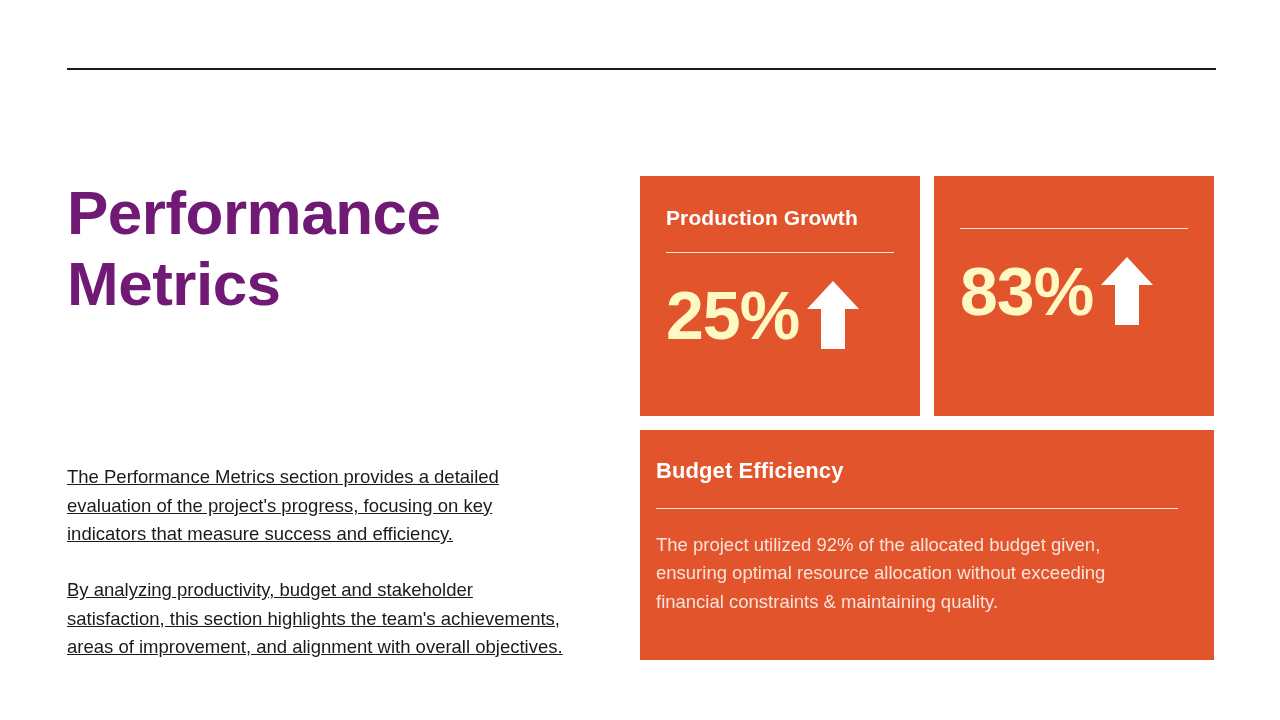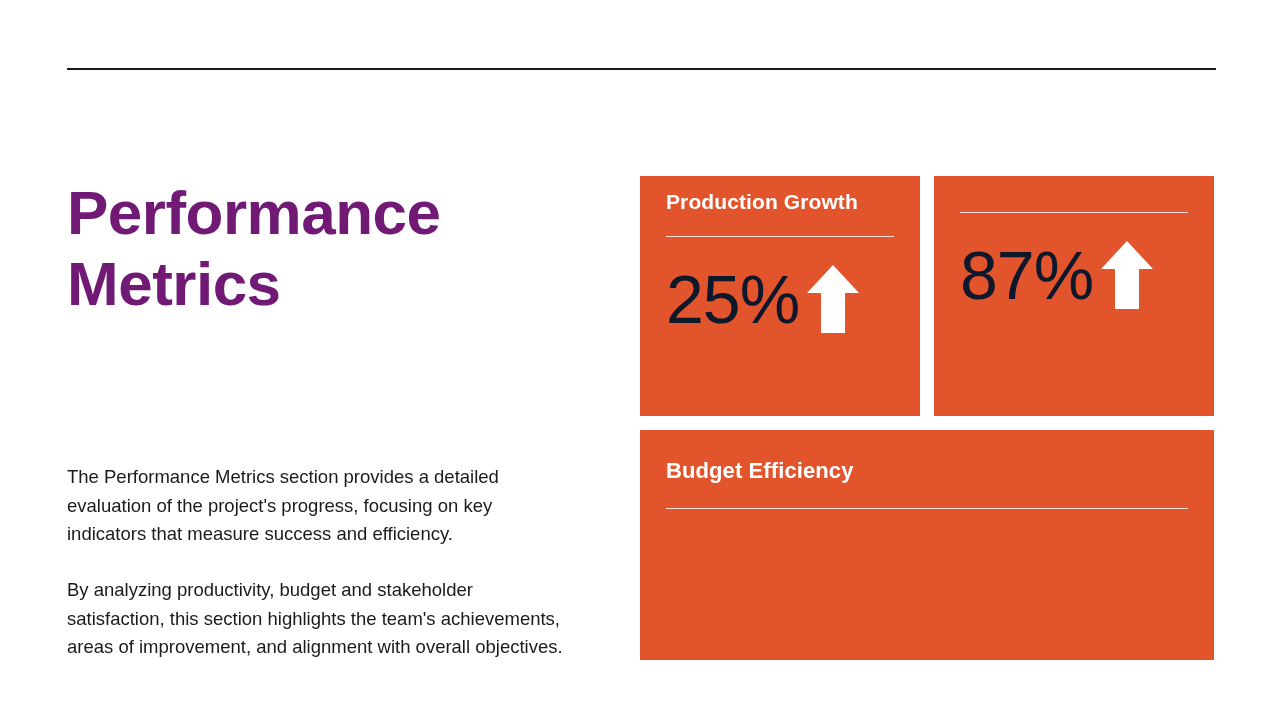--- a/index.html
+++ b/index.html
@@ -45,41 +45,42 @@
   }
   .body-copy {
     margin-top: 144px;
     width: 500px;
   }
   .body-copy p {
     margin: 0 0 28px 0;
     font-size: 18.5px;
     line-height: 1.53;
     color: #1b1b1b;
+    text-decoration: underline;
   }
   .body-copy p:last-child {
     margin-bottom: 12px;
   }
   
   .cards {
     position: absolute;
     left: 640px;
     top: 176px;
     width: 574px;
   }
   .card-row {
     display: flex;
     gap: 14px;
   }
   .stat-card {
     background: #e2542c;
     width: 280px;
     height: 240px;
     box-sizing: border-box;
-    padding: 14px 26px 0 26px;
+    padding: 30px 26px 0 26px;
     position: relative;
   }
   .card-title {
     color: #ffffff;
     font-size: 21px;
     font-weight: 700;
     letter-spacing: 0.1px;
     margin: 0;
   }
   .card-divider {
@@ -88,40 +89,40 @@
     border-top: 1.5px solid rgba(255,255,255,0.85);
     width: 228px;
   }
   .stat-value-row {
     margin-top: 26px;
     display: flex;
     align-items: center;
     gap: 6px;
   }
   .stat-value {
-    color: #0f172a;
+    color: #fef9c3;
     font-size: 68px;
-    font-weight: 400;
+    font-weight: 700;
     line-height: 1;
     letter-spacing: -1px;
   }
   .arrow-up {
     display: inline-block;
     line-height: 1;
   }
   .arrow-up svg {
     display: block;
   }
   .wide-card {
     margin-top: 14px;
     background: #e2542c;
     width: 574px;
     height: 230px;
     box-sizing: border-box;
-    padding: 28px 26px 0 26px;
+    padding: 28px 26px 0 16px;
   }
   .wide-card .card-divider {
     width: 522px;
     margin-top: 24px;
   }
   .wide-card .card-title {
     font-size: 22px;
   }
   .card-text {
     margin: 22px 0 0 0;
@@ -159,31 +160,32 @@
             <svg width="56" height="72" viewBox="0 0 56 72" aria-hidden="true">
               <polygon points="28,2 54,30 40,30 40,70 16,70 16,30 2,30" fill="#ffffff"></polygon>
             </svg>
           </span>
         </div>
       </div>
 
       <div class="stat-card">
         <div class="card-divider"></div>
         <div class="stat-value-row">
-          <span class="stat-value">87%</span>
+          <span class="stat-value">83%</span>
           <span class="arrow-up">
             <svg width="56" height="72" viewBox="0 0 56 72" aria-hidden="true">
               <polygon points="28,2 54,30 40,30 40,70 16,70 16,30 2,30" fill="#ffffff"></polygon>
             </svg>
           </span>
         </div>
       </div>
 
     </div>
 
     <div class="wide-card">
       <p class="card-title">Budget Efficiency</p>
       <div class="card-divider"></div>
+      <p class="card-text">The project utilized 92% of the allocated budget given, ensuring optimal resource allocation without exceeding financial constraints &amp; maintaining quality.</p>
     </div>
 
   </div>
 
 </div>
 
 </body></html>

